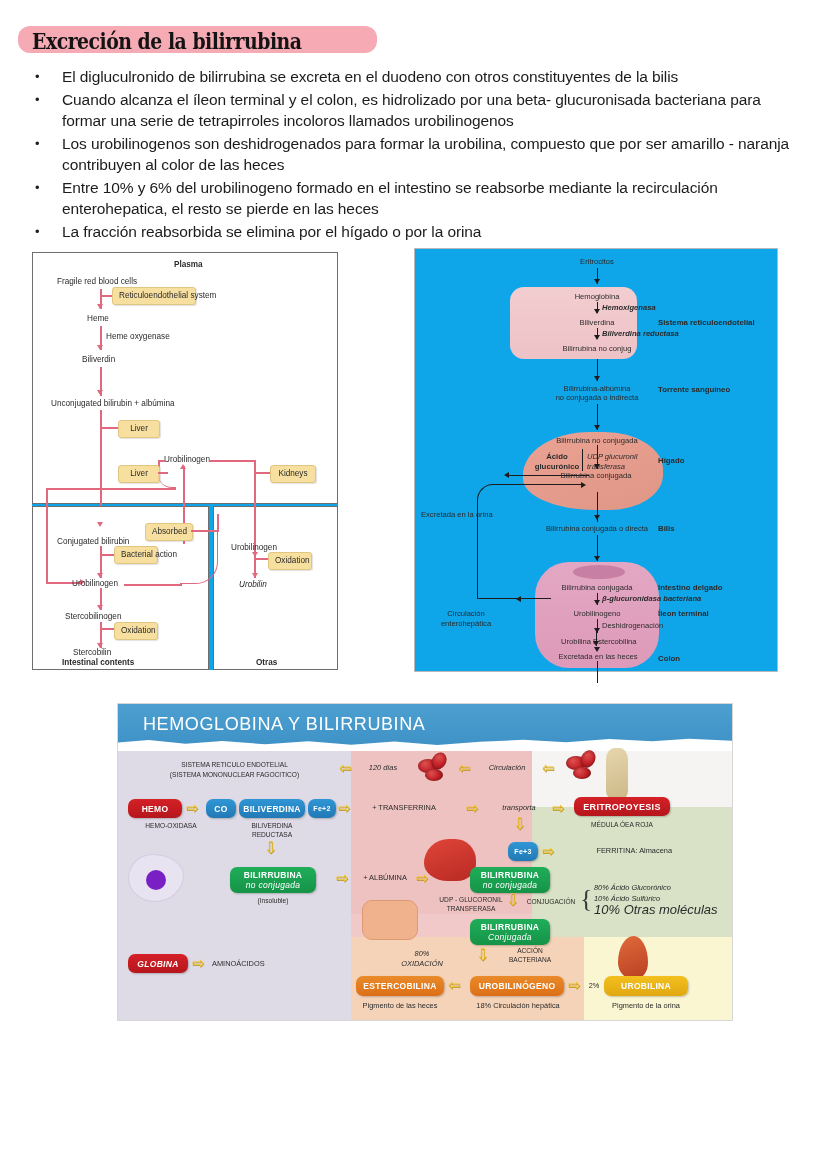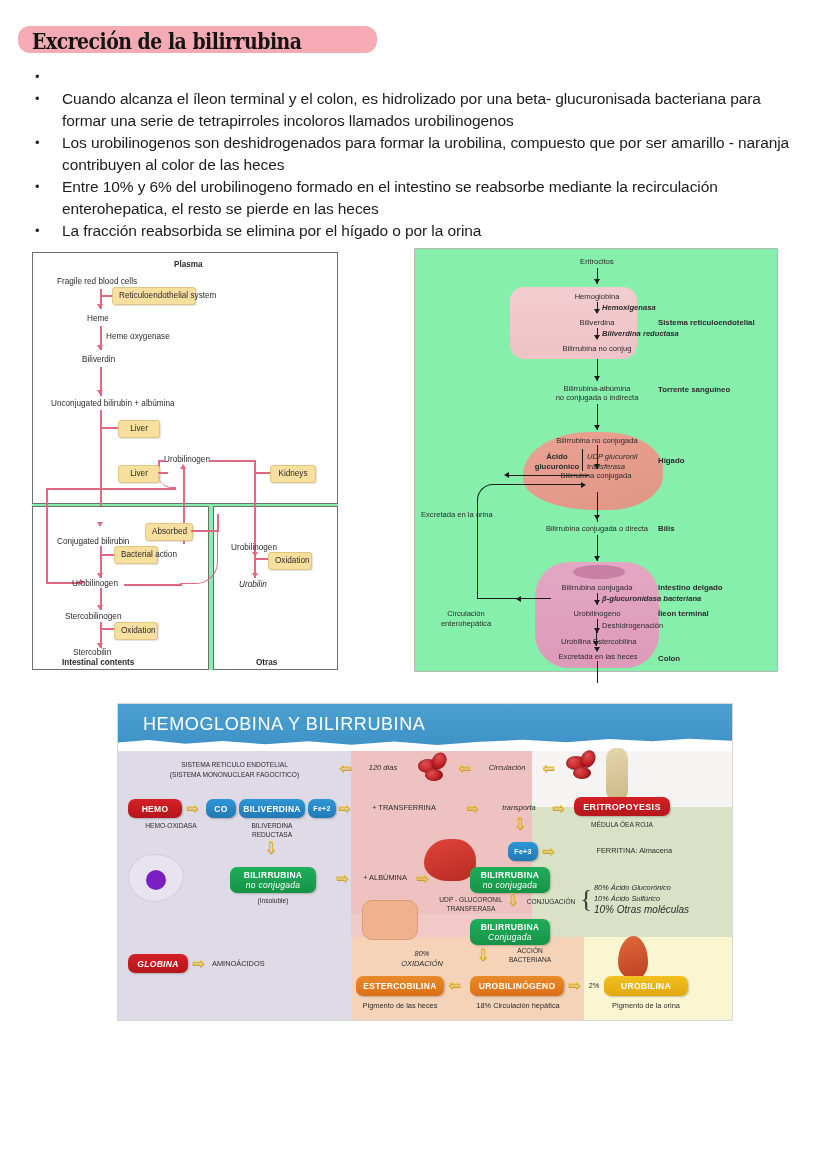--- a/index.html
+++ b/index.html
@@ -40,21 +40,21 @@
   .bullet .dot {
     width:32px; flex:0 0 32px; text-align:left;
     font-size:13px; line-height:21px; color:#222; padding-left:5px;
   }
   .bullet .btext {
     font-size:15.5px; line-height:21.5px; color:#1c1c1c;
     letter-spacing:-0.1px;
   }
 
   
-  .diagram { position:absolute; background:#86efac; }
+  .diagram { position:absolute; background:#0ea5e9; }
   .frame-left  { left:32px;  top:252px; width:306px; height:418px; }
   .frame-right { left:414px; top:248px; width:364px; height:424px;
                  border:1px solid #b9b9b9; }
 
   .box-outline { position:absolute; border:1.6px solid #6e6e6e; background:#fff; }
   .lf-top    { left:0;    top:0;    width:306px; height:252px; }
   .lf-bot-l  { left:0;    top:254px; width:177px; height:164px; }
   .lf-bot-r  { left:181px; top:254px; width:125px; height:164px; }
 
   .node { position:absolute; font-size:8.2px; color:#2b2b2b; white-space:nowrap; }
@@ -181,20 +181,21 @@
 
 <div class="page-title-wrap">
   <span class="title-hl">
     <span class="title-text">Excreción de la bilirrubina</span>
   </span>
 </div>
 
 <div class="bullets">
   <div class="bullet">
     <span class="dot">•</span>
+    <span class="btext">El digluculronido de bilirrubina se excreta en el duodeno con otros constituyentes de la bilis</span>
   </div>
   <div class="bullet">
     <span class="dot">•</span>
     <span class="btext">Cuando alcanza el íleon terminal y el colon, es hidrolizado por una beta- glucuronisada bacteriana para formar una serie de tetrapirroles incoloros llamados urobilinogenos</span>
   </div>
   <div class="bullet">
     <span class="dot">•</span>
     <span class="btext">Los urobilinogenos son deshidrogenados para formar la urobilina, compuesto que por ser amarillo - naranja contribuyen al color de las heces</span>
   </div>
   <div class="bullet">
@@ -466,21 +467,21 @@
     <span style="font-style:italic; font-weight:normal;">no conjugada</span>
   </div>
 
   <div class="cap" style="left:320px; top:192px; width:66px;">UDP - GLUCORONIL</div>
   <div class="cap" style="left:320px; top:201px; width:66px;">TRANSFERASA</div>
   <div class="yarrow" style="left:388px; top:188px; font-size:16px;">⇩</div>
   <div class="cap" style="left:404px; top:194px; width:58px;">CONJUGACIÓN</div>
   <div class="brace" style="left:462px; top:180px;">{</div>
   <div class="cap i" style="left:476px; top:180px; width:110px; text-align:left; font-size:7.4px;">80% Ácido Glucorónico</div>
   <div class="cap i" style="left:476px; top:191px; width:110px; text-align:left; font-size:7.4px;">10% Ácido Sulfúrico</div>
-  <div class="cap i" style="left:476px; top:202px; width:110px; text-align:left; font-size:10px;">10% Otras moléculas</div>
+  <div class="cap i" style="left:476px; top:202px; width:110px; text-align:left; font-size:13px;">10% Otras moléculas</div>
 
   <div class="gut-ico" style="left:244px; top:196px; width:56px; height:40px;"></div>
 
   <div class="tag green" style="left:352px; top:215px; width:80px; height:26px; flex-direction:column;">
     <span>BILIRRUBINA</span>
     <span style="font-style:italic; font-weight:normal;">Conjugada</span>
   </div>
 
   <div class="tag red" style="left:10px; top:250px; width:60px; height:19px; font-style:italic;">GLOBINA</div>
   <div class="yarrow" style="left:74px; top:251px;">⇨</div>

